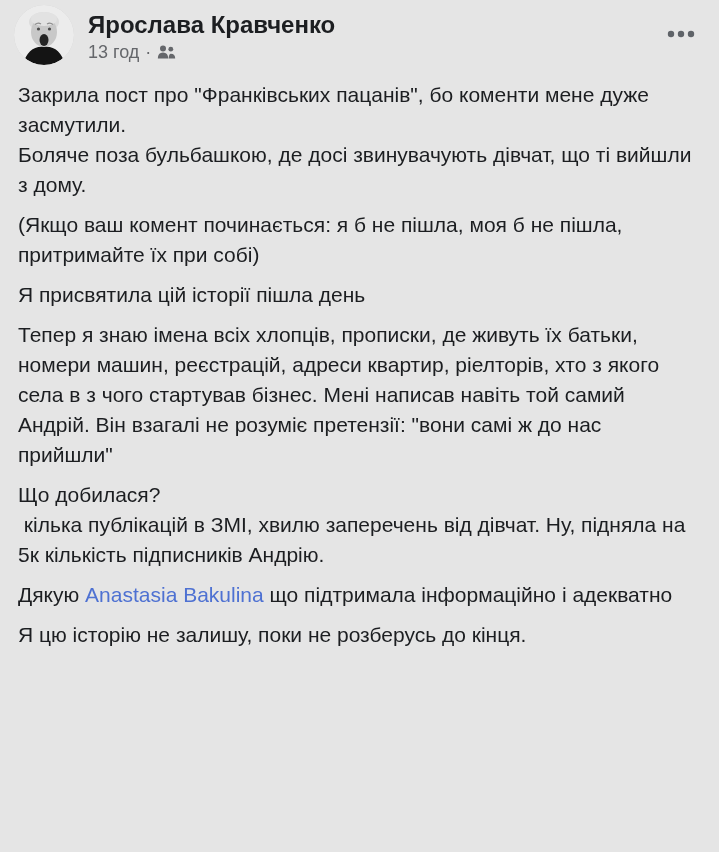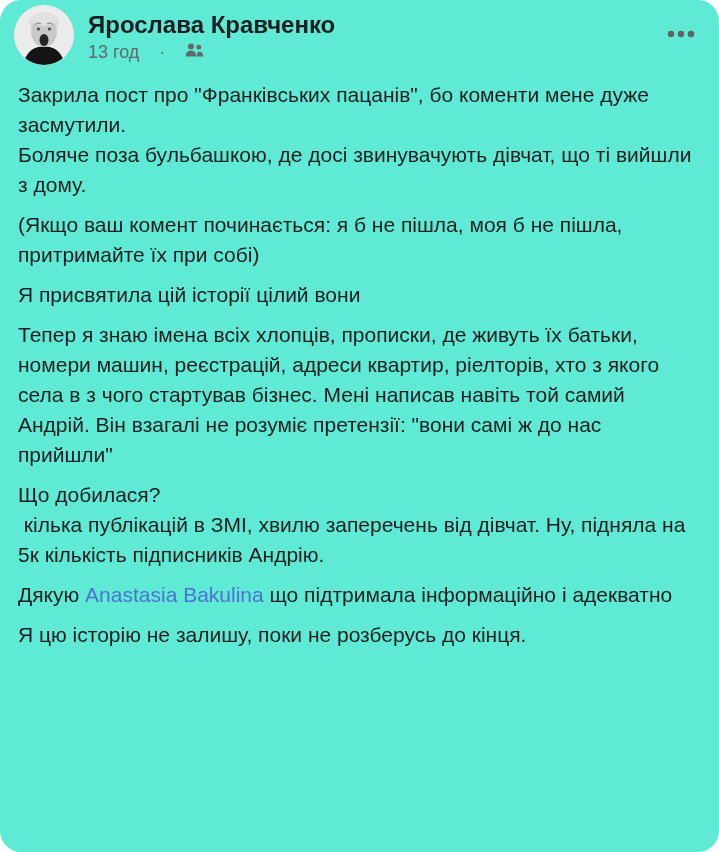--- a/index.html
+++ b/index.html
@@ -4,24 +4,23 @@
 <style>
   * { margin: 0; padding: 0; box-sizing: border-box; }
   html, body { background: #ffffff; }
   body {
     font-family: "Liberation Sans", "DejaVu Sans", sans-serif;
     color: #1c1e21;
   }
   .post {
     width: 719px;
     height: 852px;
-    background: #5eead4;
+    background: #e5e5e5;
     overflow: hidden;
     position: relative;
-    border-radius: 21px;
   }
   
   .post-header {
     display: flex;
     align-items: flex-start;
     padding: 5px 16px 0 14px;
     position: relative;
   }
   .avatar {
     width: 60px;
@@ -44,22 +43,22 @@
     font-size: 24px;
     font-weight: 700;
     line-height: 1.15;
     color: #1c1e21;
     text-decoration: none;
     cursor: pointer;
     display: inline-block;
   }
   .post-meta {
     display: flex;
-    align-items: flex-start;
-    gap: 20px;
+    align-items: center;
+    gap: 6px;
     margin-top: 3px;
     font-size: 18px;
     color: #65676b;
   }
   .post-meta .timestamp { cursor: pointer; }
   .post-meta .sep { color: #65676b; }
   .privacy-icon svg { display: block; }
   .more-button {
     position: absolute;
     top: 20px;
@@ -142,21 +141,21 @@
         <circle cx="14" cy="4" r="3.2" fill="#5f6368"></circle>
         <circle cx="24" cy="4" r="3.2" fill="#5f6368"></circle>
       </svg>
     </button>
   </header>
 
   <div class="post-body">
     <p class="para">Закрила пост про "Франківських пацанів", бо коменти мене дуже засмутили.
 Боляче поза бульбашкою, де досі звинувачують дівчат, що ті вийшли з дому.</p>
     <p class="para">(Якщо ваш комент починається: я б не пішла, моя б не пішла, притримайте їх при собі)</p>
-    <p class="para">Я присвятила цій історії цілий вони</p>
+    <p class="para">Я присвятила цій історії пішла день</p>
     <p class="para">Тепер я знаю імена всіх хлопців, прописки, де живуть їх батьки, номери машин, реєстрацій, адреси квартир, ріелторів, хто з якого села в з чого стартував бізнес. Мені написав навіть той самий Андрій. Він взагалі не розуміє претензії: "вони самі ж до нас прийшли"</p>
     <p class="para">Що добилася?
  кілька публікацій в ЗМІ, хвилю заперечень від дівчат. Ну, підняла на 5к кількість підписників Андрію.</p>
     <p class="para"><span>Дякую </span><a class="mention-link">Anastasia Bakulina</a><span> що підтримала інформаційно і адекватно</span></p>
     <p class="para">Я цю історію не залишу, поки не розберусь до кінця.</p>
   </div>
 
 </article>
 
 </body></html>

